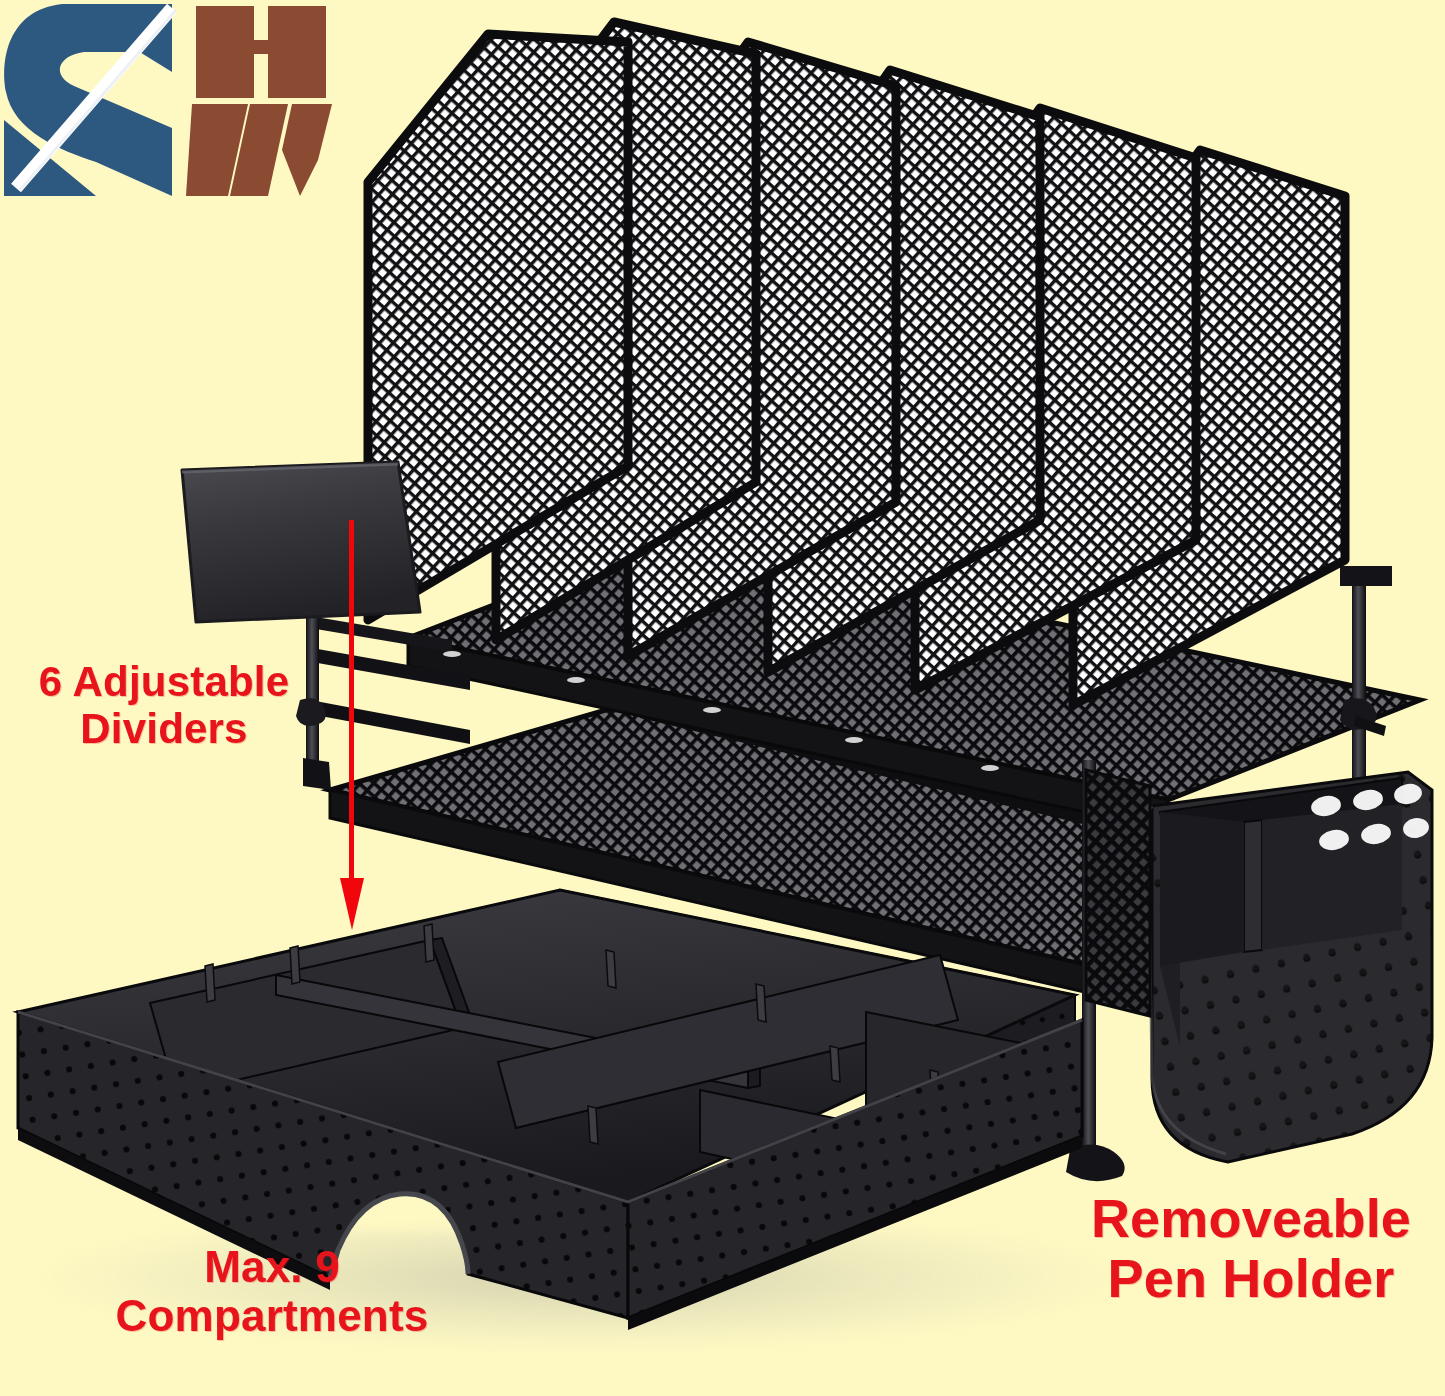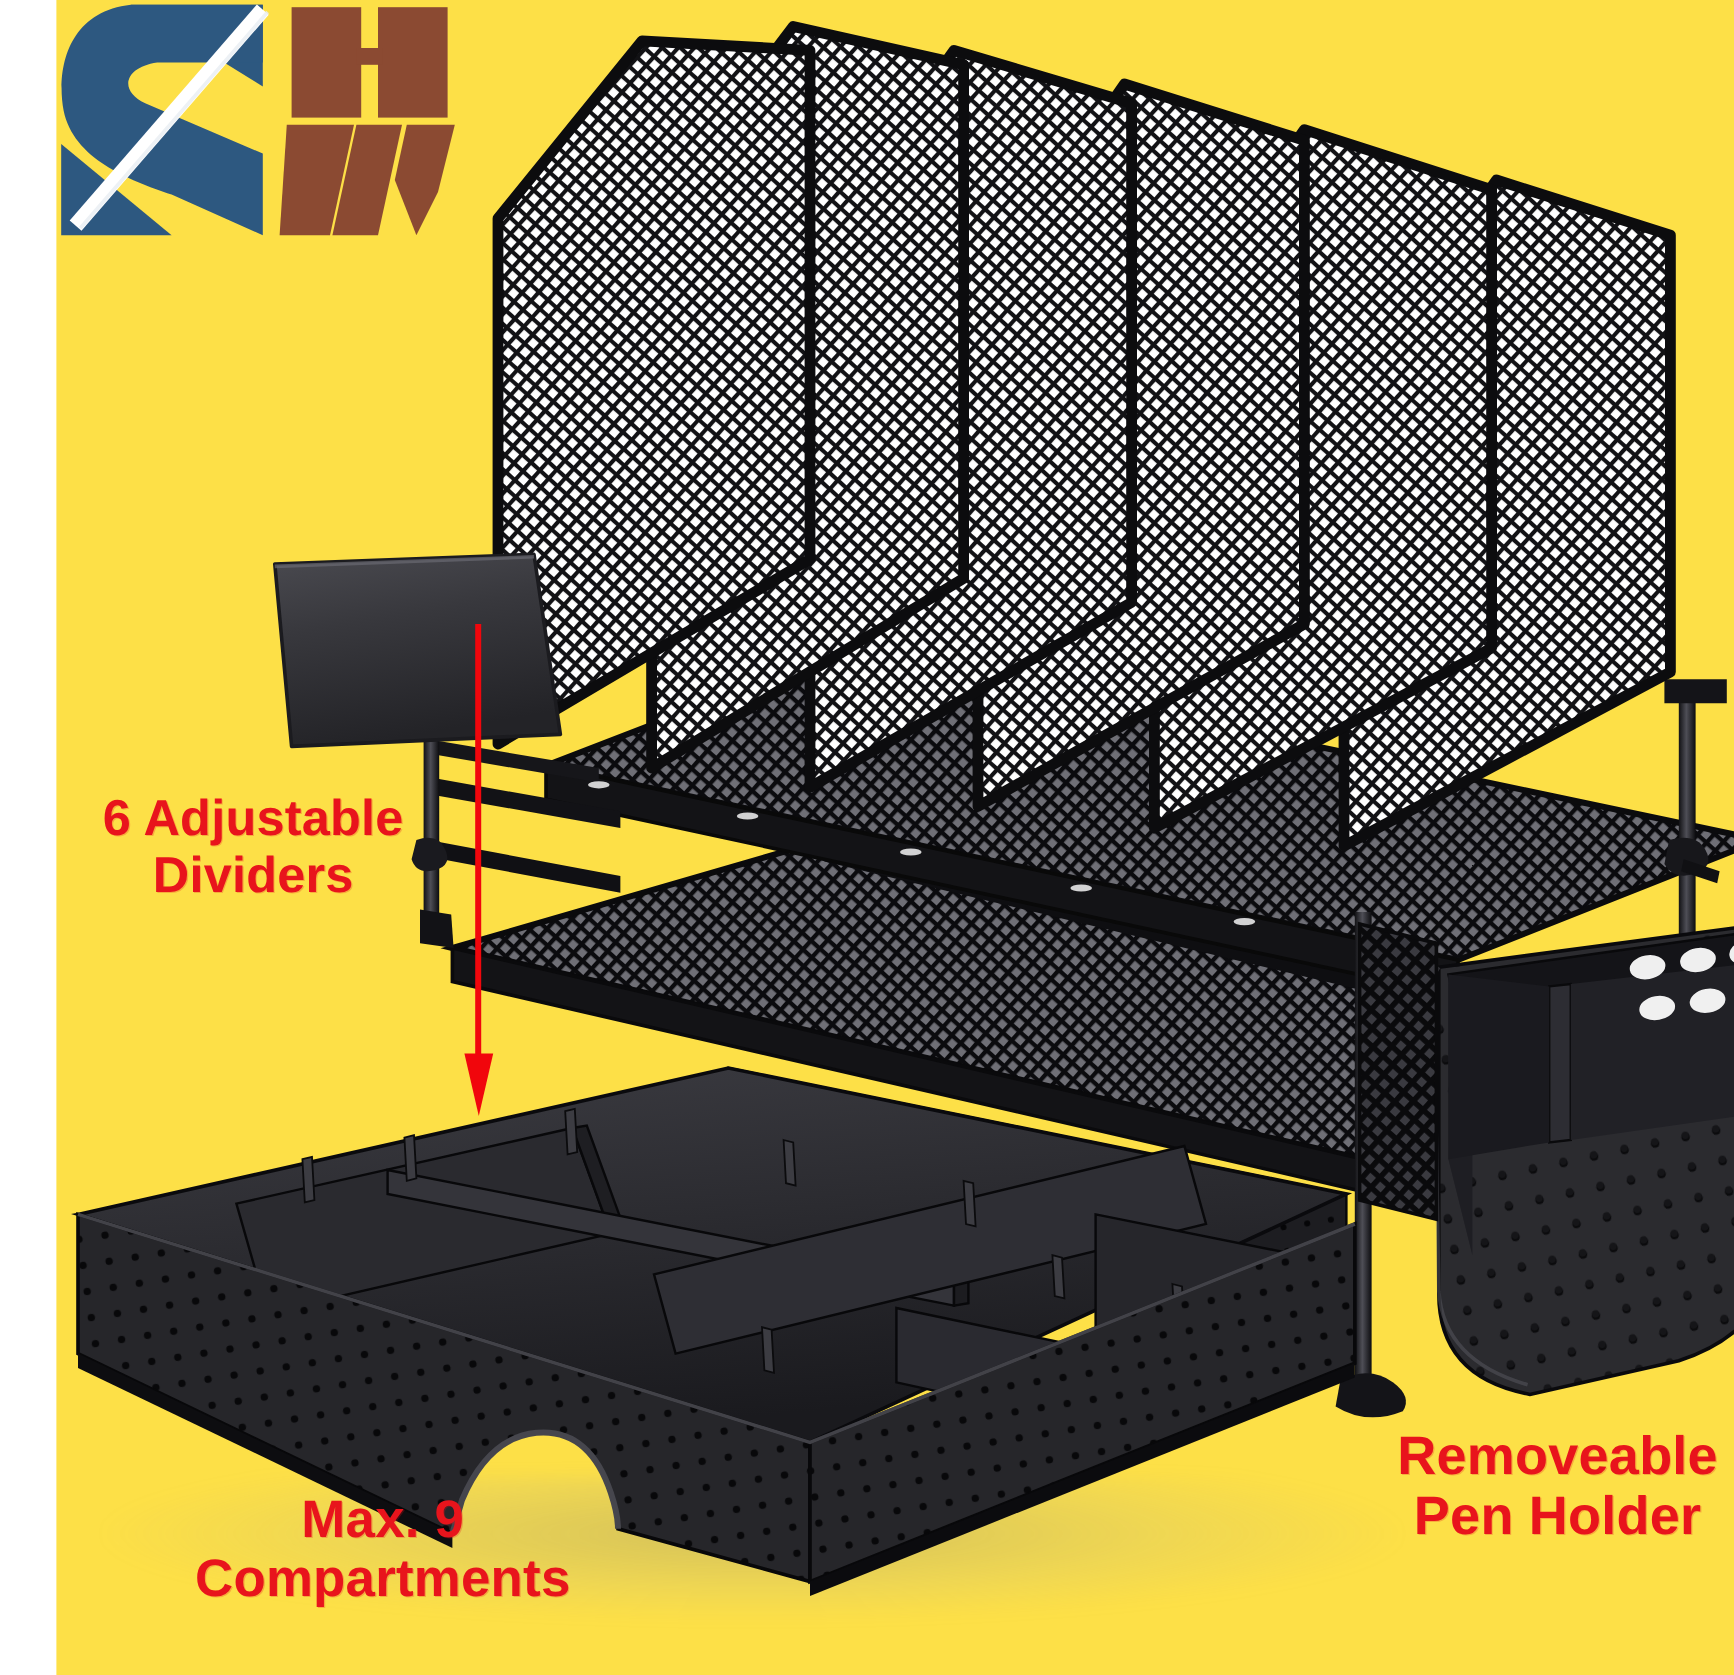--- a/index.html
+++ b/index.html
@@ -1,31 +1,31 @@
 <!DOCTYPE html>
 <html><head>
 <meta charset="utf-8">
 <title>Product Image</title>
 <style>
   html,body{margin:0;padding:0;background:#fff;}
   body{width:1445px;height:1396px;position:relative;overflow:hidden;
        font-family:"Liberation Sans", sans-serif;}
 
-  .stage{position:absolute;inset:0;background:#fde047;margin-left:47px;}
+  .stage{position:absolute;inset:0;background:#fef9c3;}
 
   
   .logo{position:absolute;left:0;top:0;width:340px;height:210px;}
 
   
   .ann{position:absolute;color:#E8141C;font-weight:bold;line-height:1.12;
        text-align:center;letter-spacing:.2px;white-space:pre-line;
        text-shadow:1px 1px 0 rgba(230,20,28,.25);}
   #ann-dividers{left:4px;top:658px;width:320px;font-size:42px;}
   #ann-compart{left:72px;top:1242px;width:400px;font-size:44px;}
-  #ann-pen{left:1056px;top:1188px;width:390px;font-size:45px;}
+  #ann-pen{left:1056px;top:1188px;width:390px;font-size:54px;}
 
   
   .arrow{position:absolute;left:340px;top:520px;width:24px;height:410px;}
   .arrow .shaft{position:absolute;left:9px;top:0;width:5px;height:372px;background:#F1060C;}
   .arrow .head{position:absolute;left:0;top:358px;width:0;height:0;
       border-left:12px solid transparent;border-right:12px solid transparent;
       border-top:52px solid #F1060C;}
 
   
   .product{position:absolute;left:0;top:0;width:1445px;height:1396px;}

